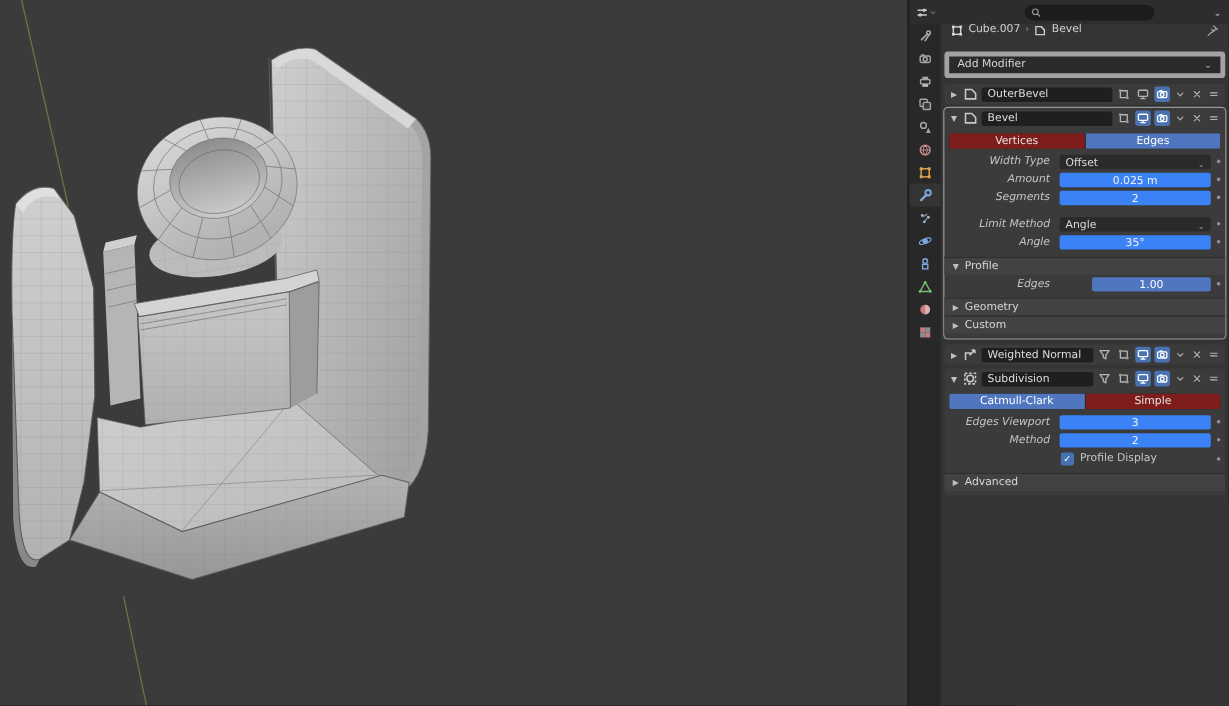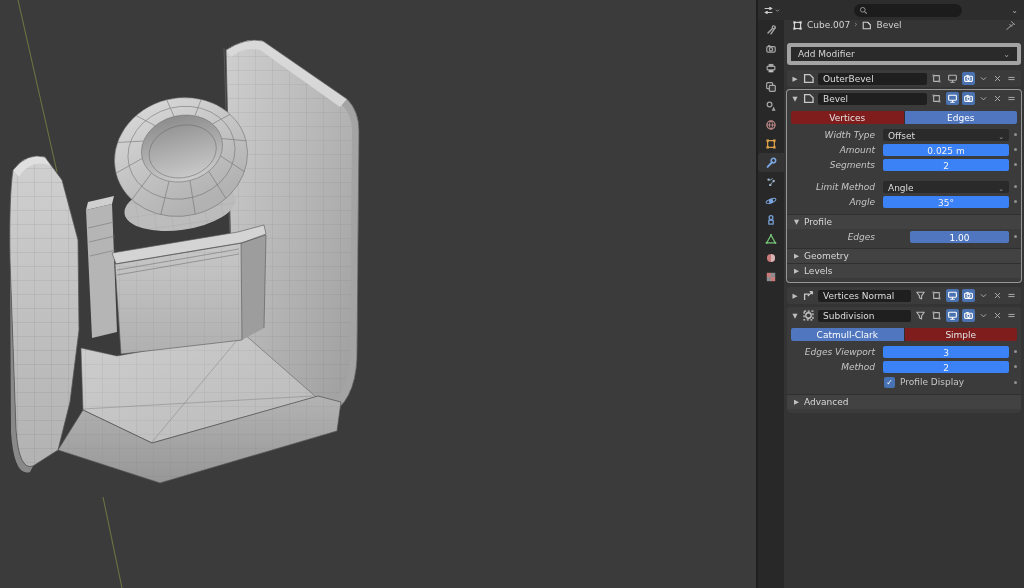--- a/index.html
+++ b/index.html
@@ -461,35 +461,35 @@
           <span class="pfield slider blue">1.00</span>
           <span class="dot"></span>
         </div>
         <div class="gap" style="height:4px"></div>
         <div class="subhdr">
           <span class="exp">▶</span>
           <span>Geometry</span>
         </div>
         <div class="subhdr">
           <span class="exp">▶</span>
-          <span>Levels</span>
+          <span>Custom</span>
         </div>
       </div>
     </div>
 
     <div class="panel">
       <div class="mhead">
         <span class="exp">▶</span>
         <span class="tico">
               <svg width="13" height="13" viewBox="0 0 10 10">
                 <path d="M2 8.5 V4 H5.5" stroke="#c8c8c8" fill="none"></path>
                 <path d="M4.5 5.5 L8 2 M8 2 H5.9 M8 2 V4.1" stroke="#c8c8c8" fill="none"></path>
               </svg>
             </span>
-        <span class="mname">Vertices Normal</span>
+        <span class="mname">Weighted Normal</span>
         <span class="tg">
               <svg width="11" height="11" viewBox="0 0 10 10">
                 <path d="M1.6 2 H8.4 L6 5.4 V8.2 L4 7 V5.4 Z" class="stroke" stroke="#9b9b9b"></path>
               </svg>
             </span>
         <span class="tg">
               <svg width="11" height="11" viewBox="0 0 10 10">
                 <rect x="2.4" y="2.4" width="5.2" height="5.2" class="stroke" stroke="#9b9b9b"></rect>
                 <rect x="1.4" y="1.4" width="1.8" height="1.8" fill="#9b9b9b"></rect>
                 <rect x="6.8" y="6.8" width="1.8" height="1.8" fill="#9b9b9b"></rect>

